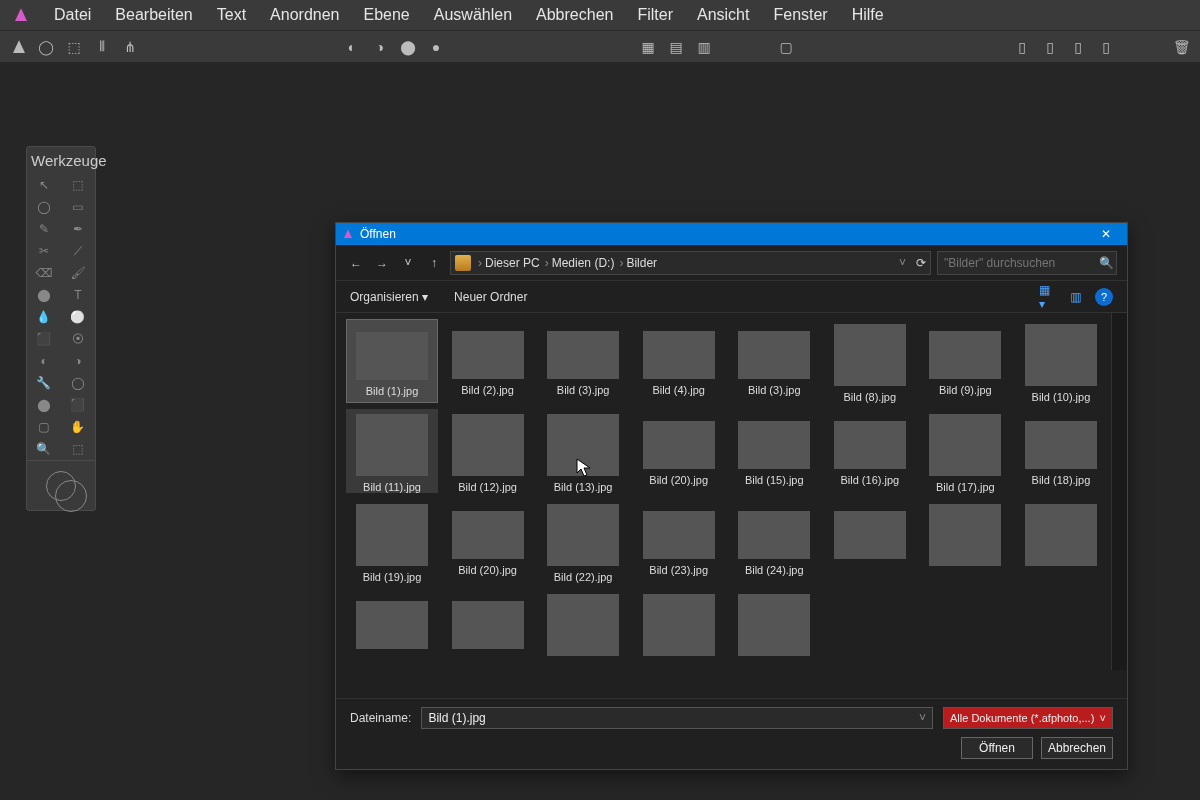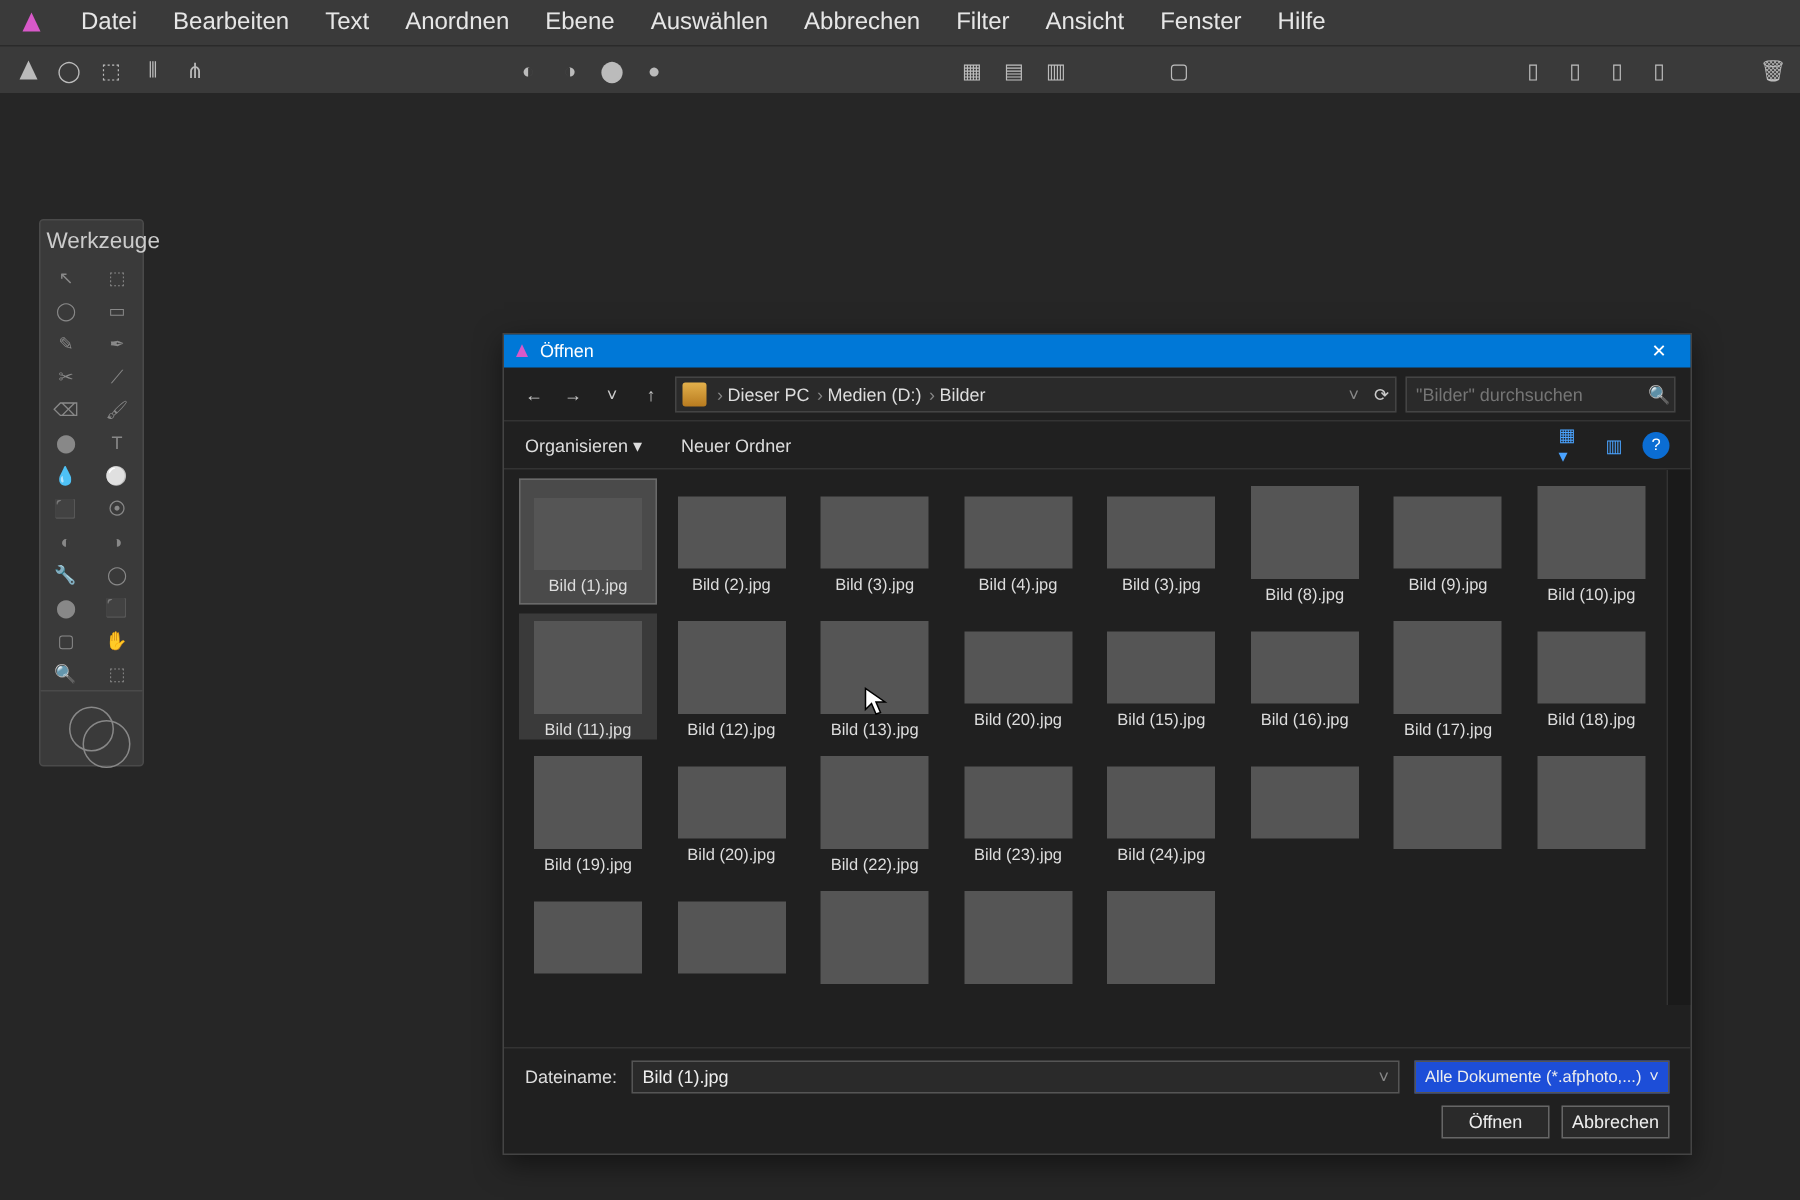--- a/index.html
+++ b/index.html
@@ -56,21 +56,21 @@
   .thumb.tall .img { height:62px; margin-top:5px; }
   .thumb .name { font-size:11px; color:#ddd; margin-top:5px; text-align:center; width:100%; white-space:nowrap; overflow:hidden; text-overflow:ellipsis; }
   .thumb.selected { background:#4a4a4a; border:1px solid #6a6a6a; padding-bottom:4px; }
   .thumb.hover { background:#3a3a3a; }
 
   .dlg-footer { border-top:1px solid #333; padding: 8px 14px 10px; font-size:12px;margin-top:28px; }
   .fn-row { display:flex; align-items:center; gap:10px; }
   .fn-row label { color:#ddd; }
   .fn-combo { flex:1; height:22px; background:#2a2a2a; border:1px solid #555; display:flex; align-items:center; padding:0 6px; color:#eee; }
   .fn-combo .dd { margin-left:auto; color:#888; }
-  .filter-combo { width:170px; height:22px; background:#1d4ed8; border:1px solid #555; display:flex; align-items:center; padding:0 6px; color:#eee; font-size:11px; }
+  .filter-combo { width:170px; height:22px; background:#b91c1c; border:1px solid #555; display:flex; align-items:center; padding:0 6px; color:#eee; font-size:11px; }
   .btn-row { display:flex; justify-content:flex-end; gap:8px; margin-top:8px; }
   .dlg-btn { min-width:72px; height:22px; border:1px solid #666; background:#2a2a2a; color:#eee; font-size:12px; display:flex; align-items:center; justify-content:center; }
 
   
   .c-ocean { background: linear-gradient(#2a7aa6 55%, #103040); }
   .c-arch { background: linear-gradient(#e6a35a 50%, #3b2618); }
   .c-dog  { background: linear-gradient(#bfbfbf,#5f5f5f); }
   .c-sky  { background: linear-gradient(#e8966a,#5f3423); }
   .c-clock{ background: radial-gradient(circle at 50% 50%, #2a2a2a 30%, #888); }
   .c-city { background: linear-gradient(#04303e,#011217); }

